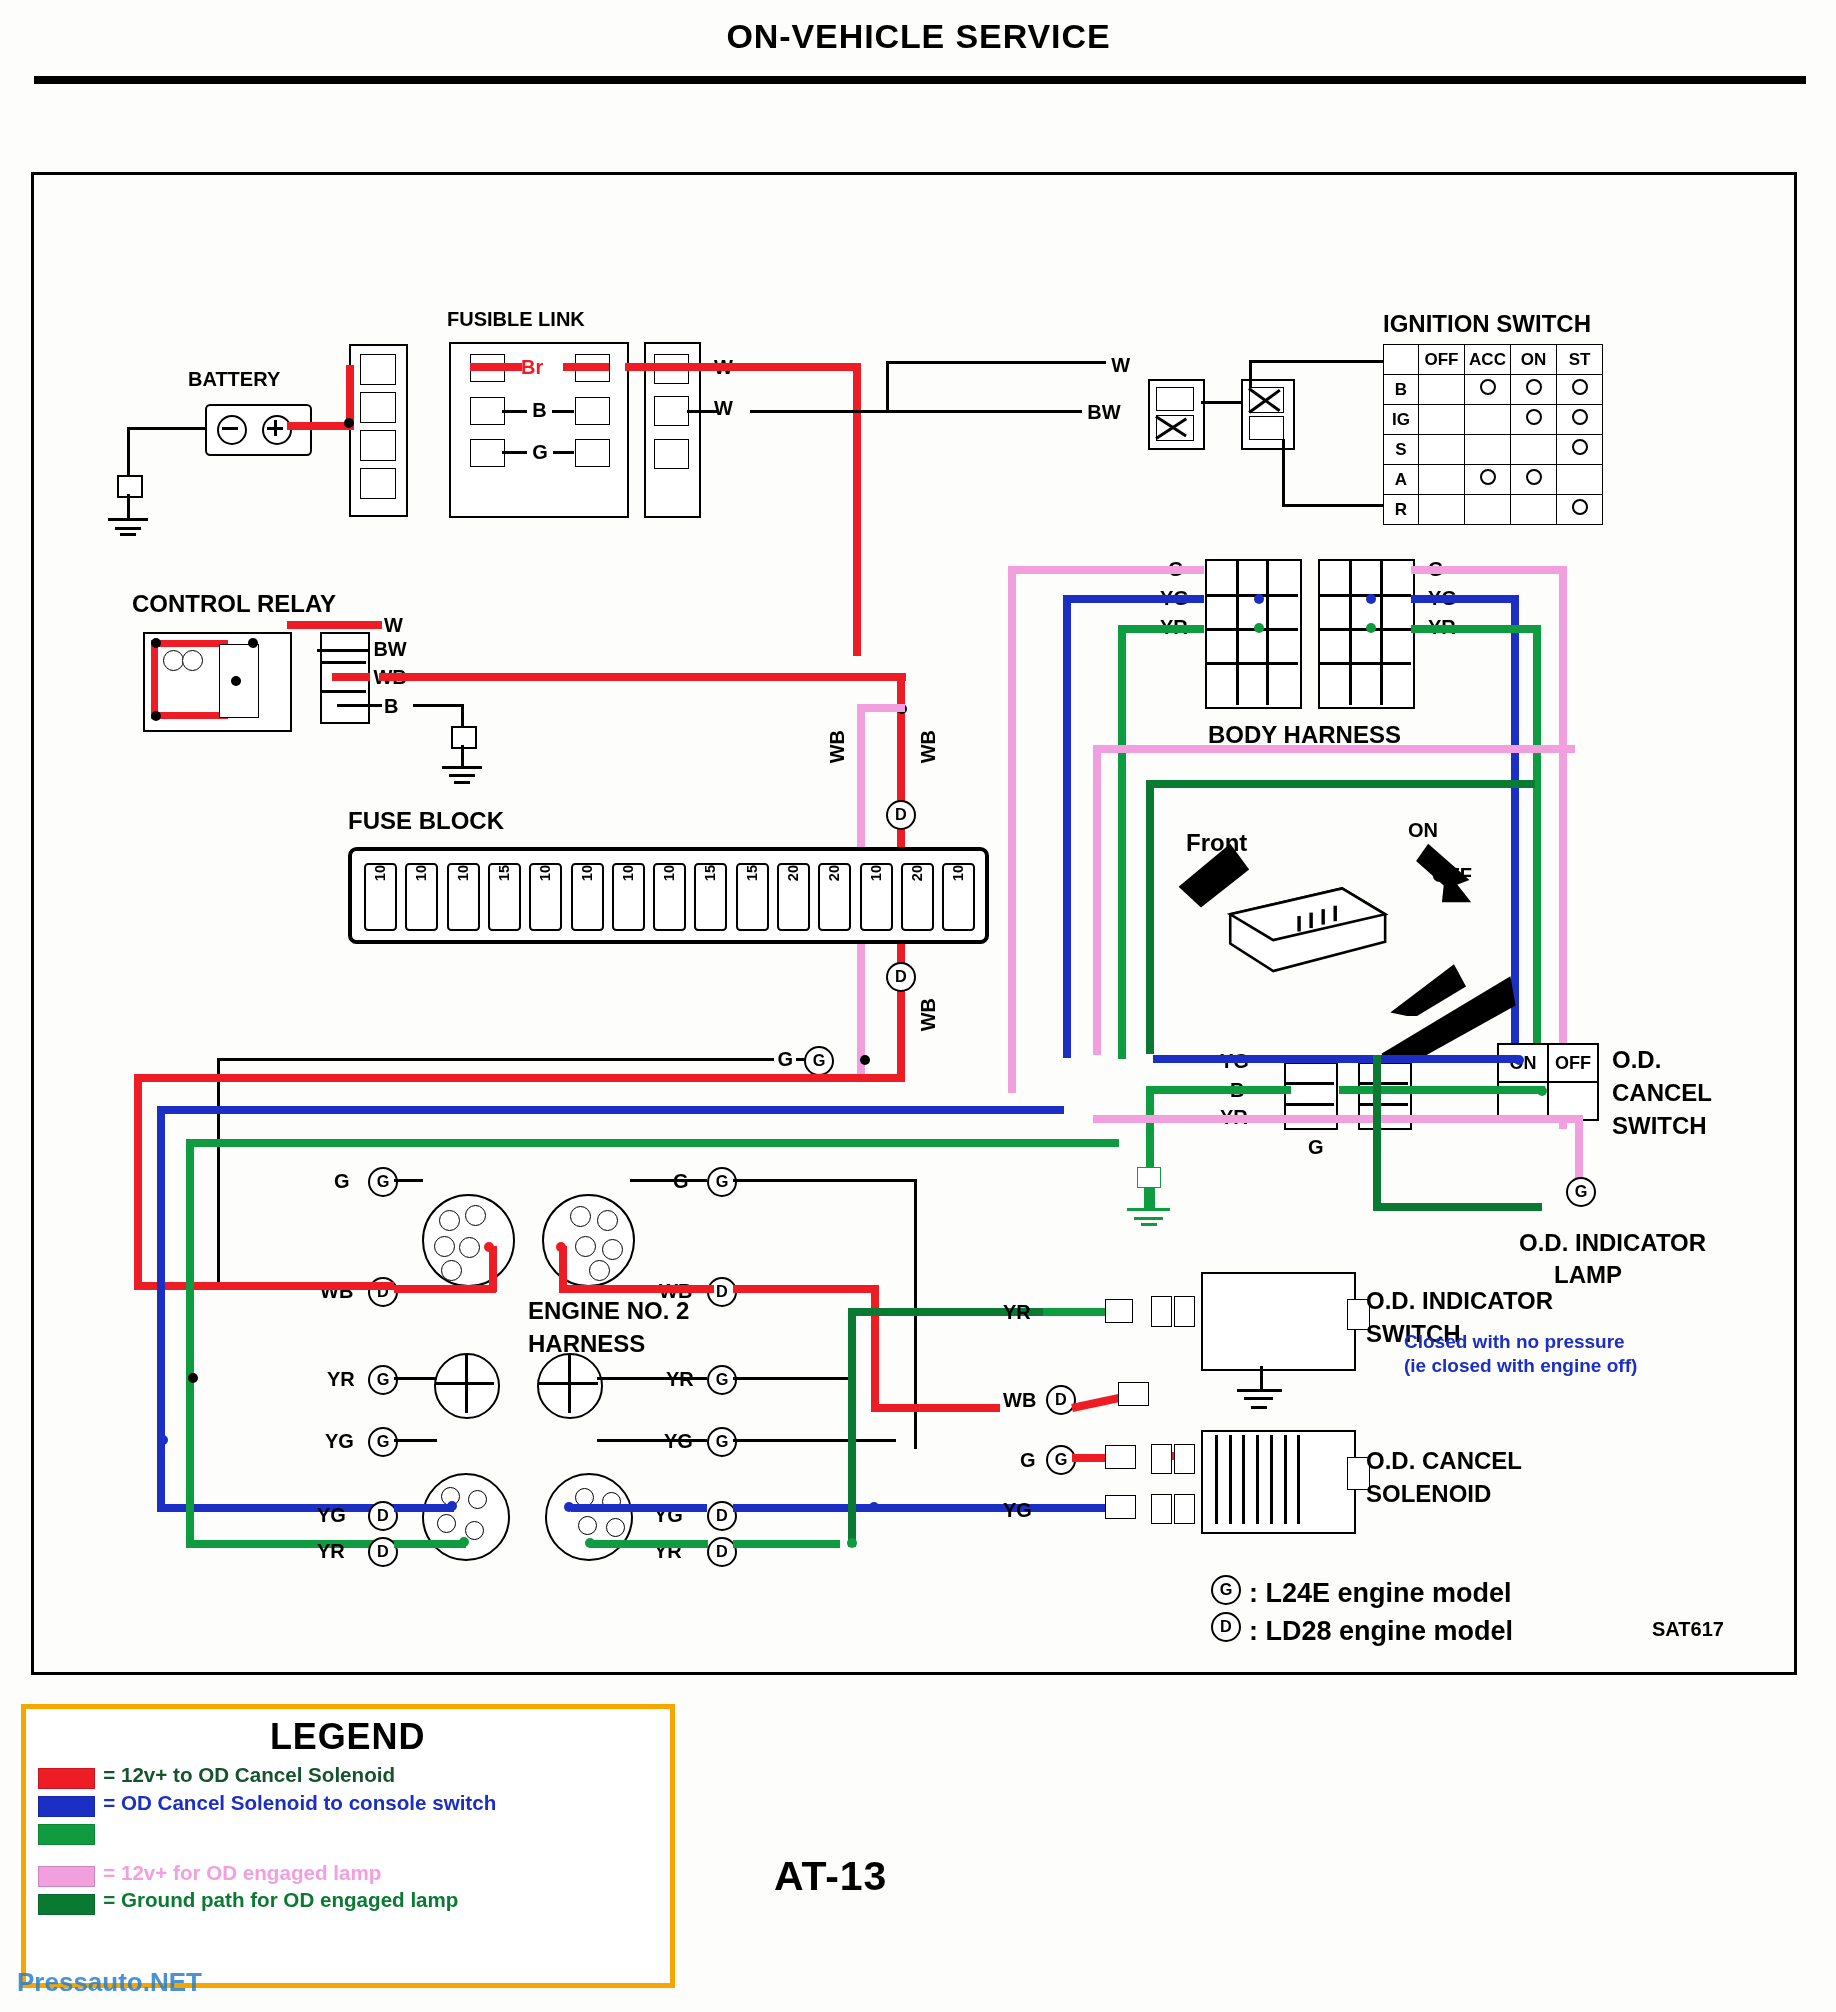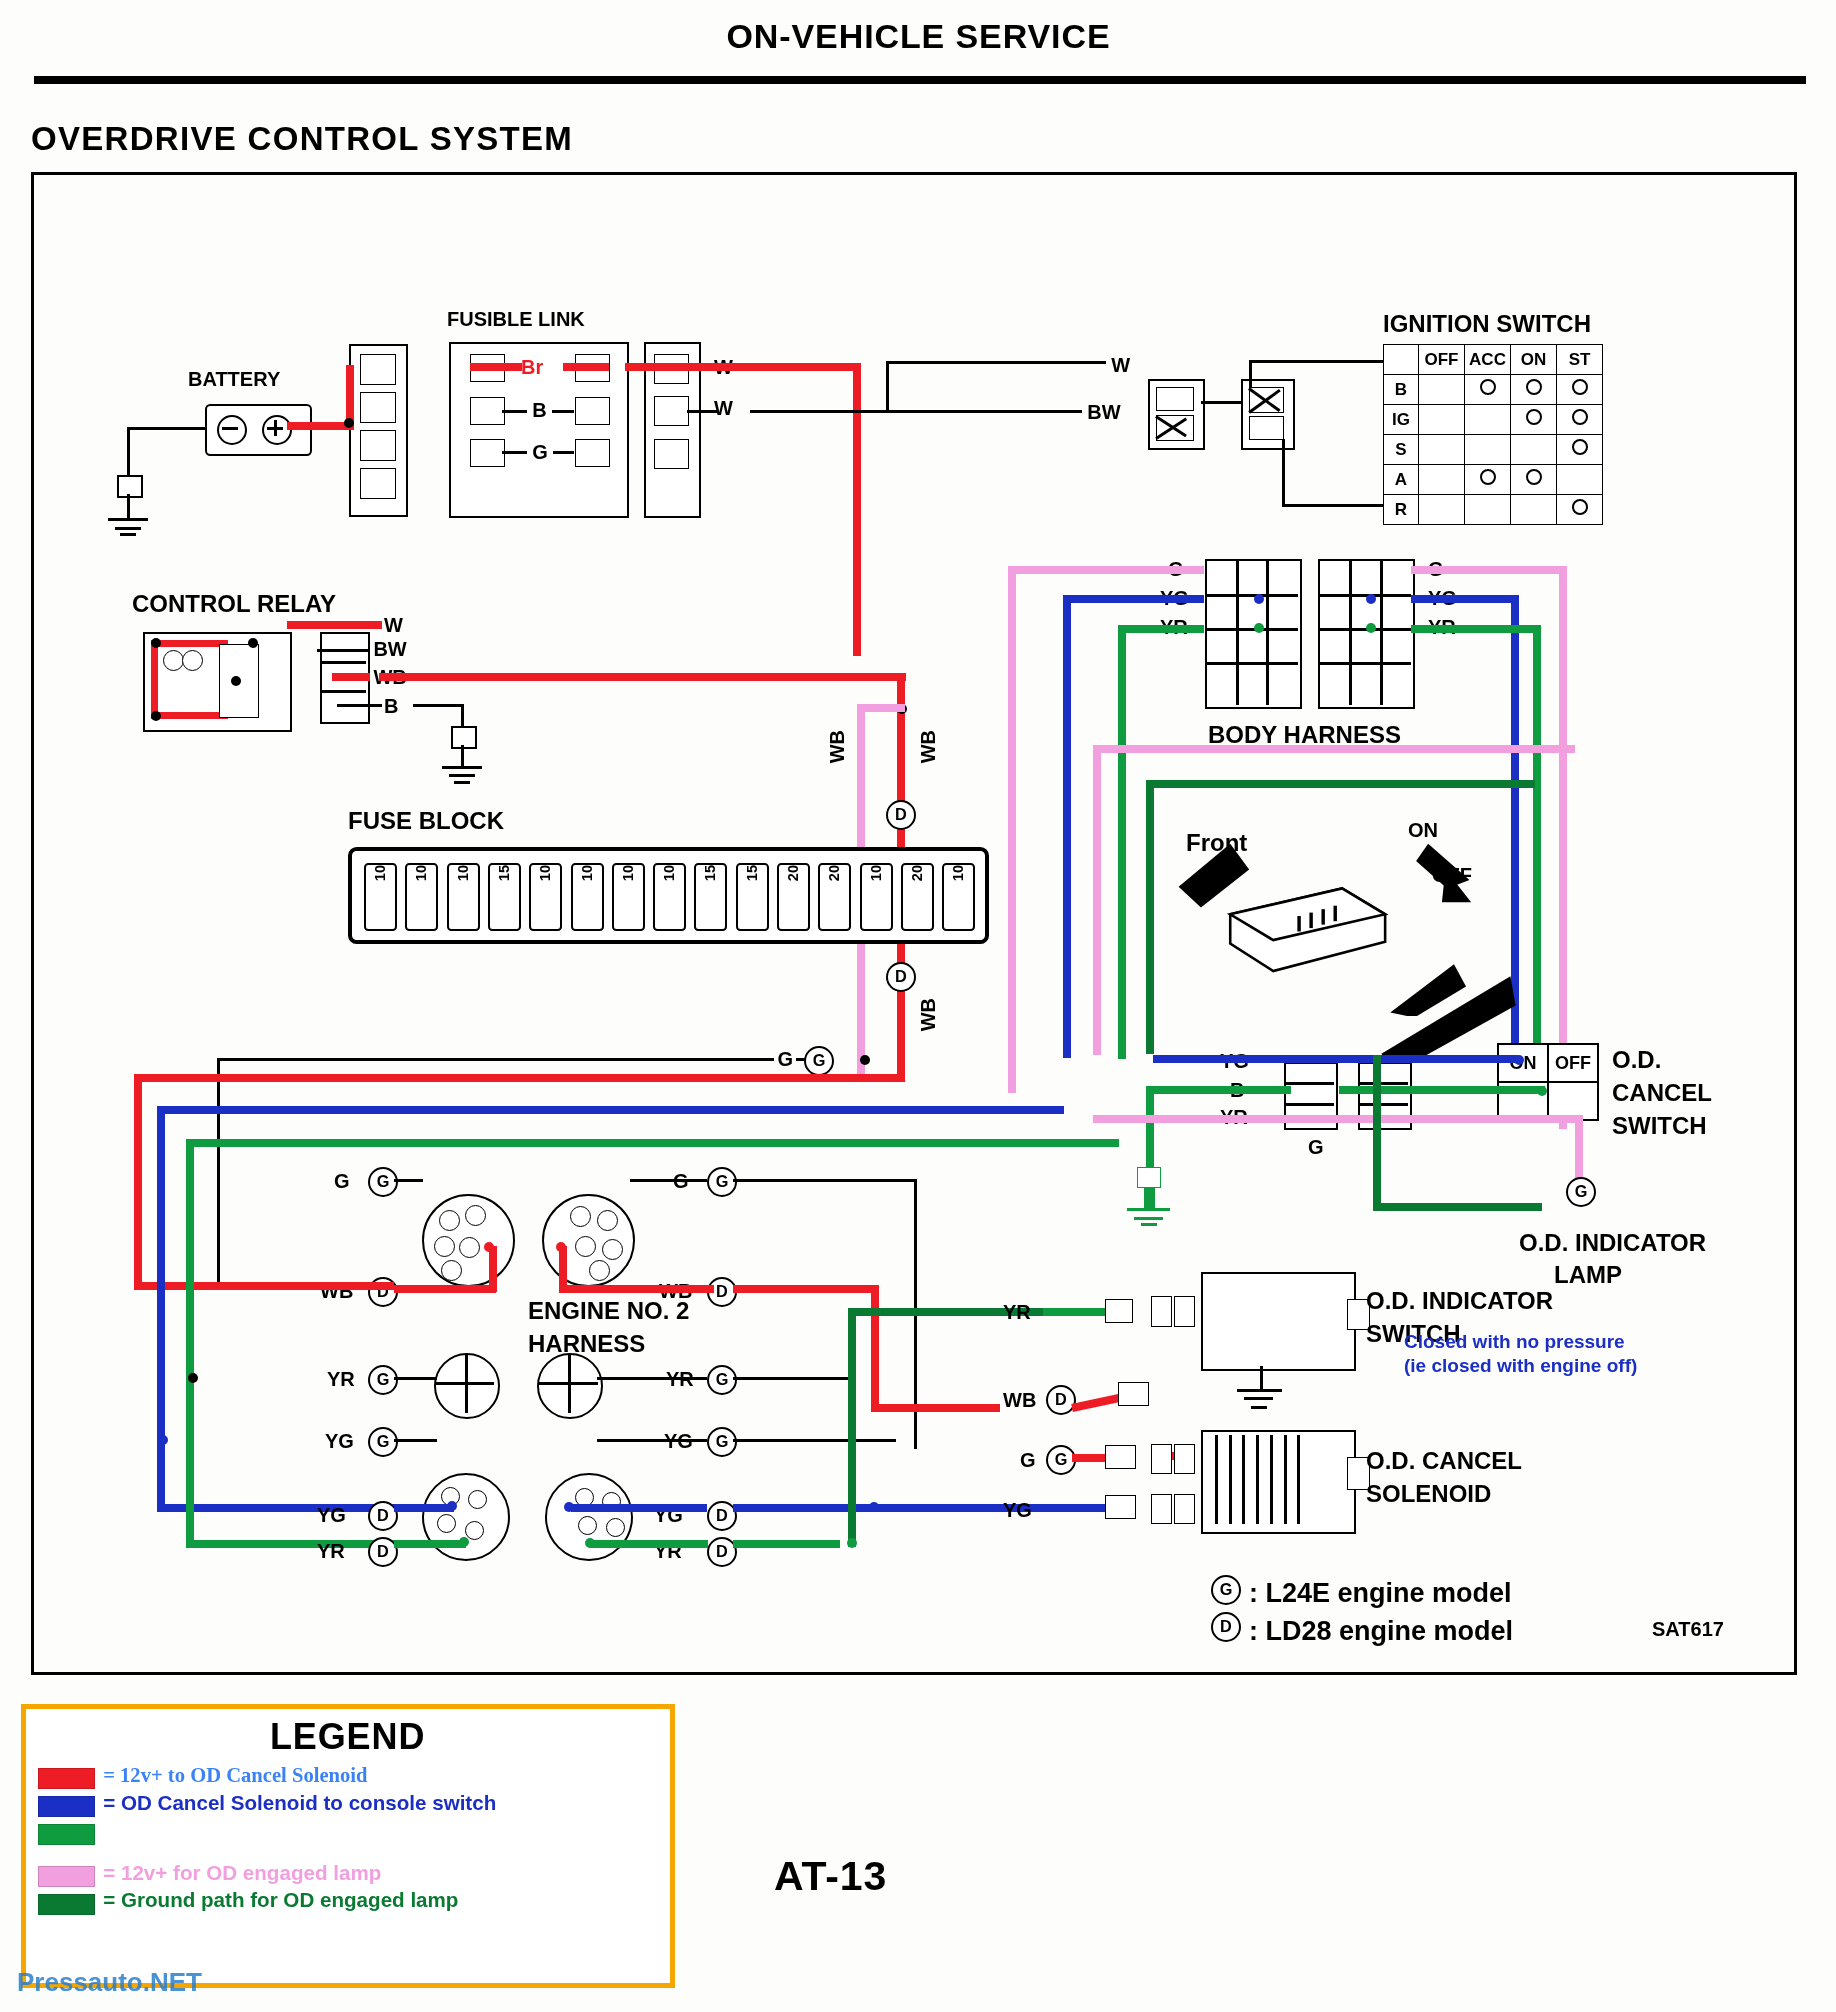--- a/index.html
+++ b/index.html
@@ -226,21 +226,20 @@
   .keyline { position: absolute; font-size: 27px; font-weight: bold; }
   .bluenote { position: absolute; font-size: 19px; font-weight: bold; color: #1b2fc4; line-height: 1.25; }
 </style>
 </head>
 <body>
 
 <div id="sheet">
 
   <div id="header-title">ON-VEHICLE SERVICE</div>
   <div id="header-rule"></div>
-  <div id="section-title">OVERDRIVE CONTROL SYSTEM</div>
 
   <div id="frame"></div>
 
 
   <div class="lbl" style="left:188px; top:368px;">BATTERY</div>
   <div class="box" style="left:205px; top:404px; width:103px; height:48px; border-radius:5.2px;"></div>
   <div class="circ" style="left:217px; top:415px; width:26px; height:26px;"></div>
   <div class="hline" style="left:222px; top:427px; width:15.5px;"></div>
   <div class="circ" style="left:262px; top:415px; width:26px; height:26px;"></div>
   <div class="hline" style="left:267px; top:427px; width:15.5px;"></div>
@@ -734,21 +733,21 @@
   <div class="keyline" style="left:1249px; top:1578px;">: L24E engine model</div>
   <div class="gd" style="left:1211px; top:1612px;">D</div>
   <div class="keyline" style="left:1249px; top:1616px;">: LD28 engine model</div>
 
   <div id="satcode">SAT617</div>
 
   <div id="legend">
     <h2>LEGEND</h2>
     <div class="legrow">
       <div class="swatch" style="background:#ee1c25;"></div>
-      <div class="legtext" style="color:#3b82f6;font-family:Liberation Serif, serif;">= 12v+ to OD Cancel Solenoid</div>
+      <div class="legtext" style="color:#14532d;">= 12v+ to OD Cancel Solenoid</div>
     </div>
     <div class="legrow">
       <div class="swatch" style="background:#1b2fc4;"></div>
       <div class="legtext" style="color:#1b2fc4;">= OD Cancel Solenoid to console switch</div>
     </div>
     <div class="legrow">
       <div class="swatch" style="background:#0f9b3f;"></div>
     </div>
     <div class="legrow" style="margin-top:15.5px;">
       <div class="swatch" style="background:#f29fe0;"></div>

